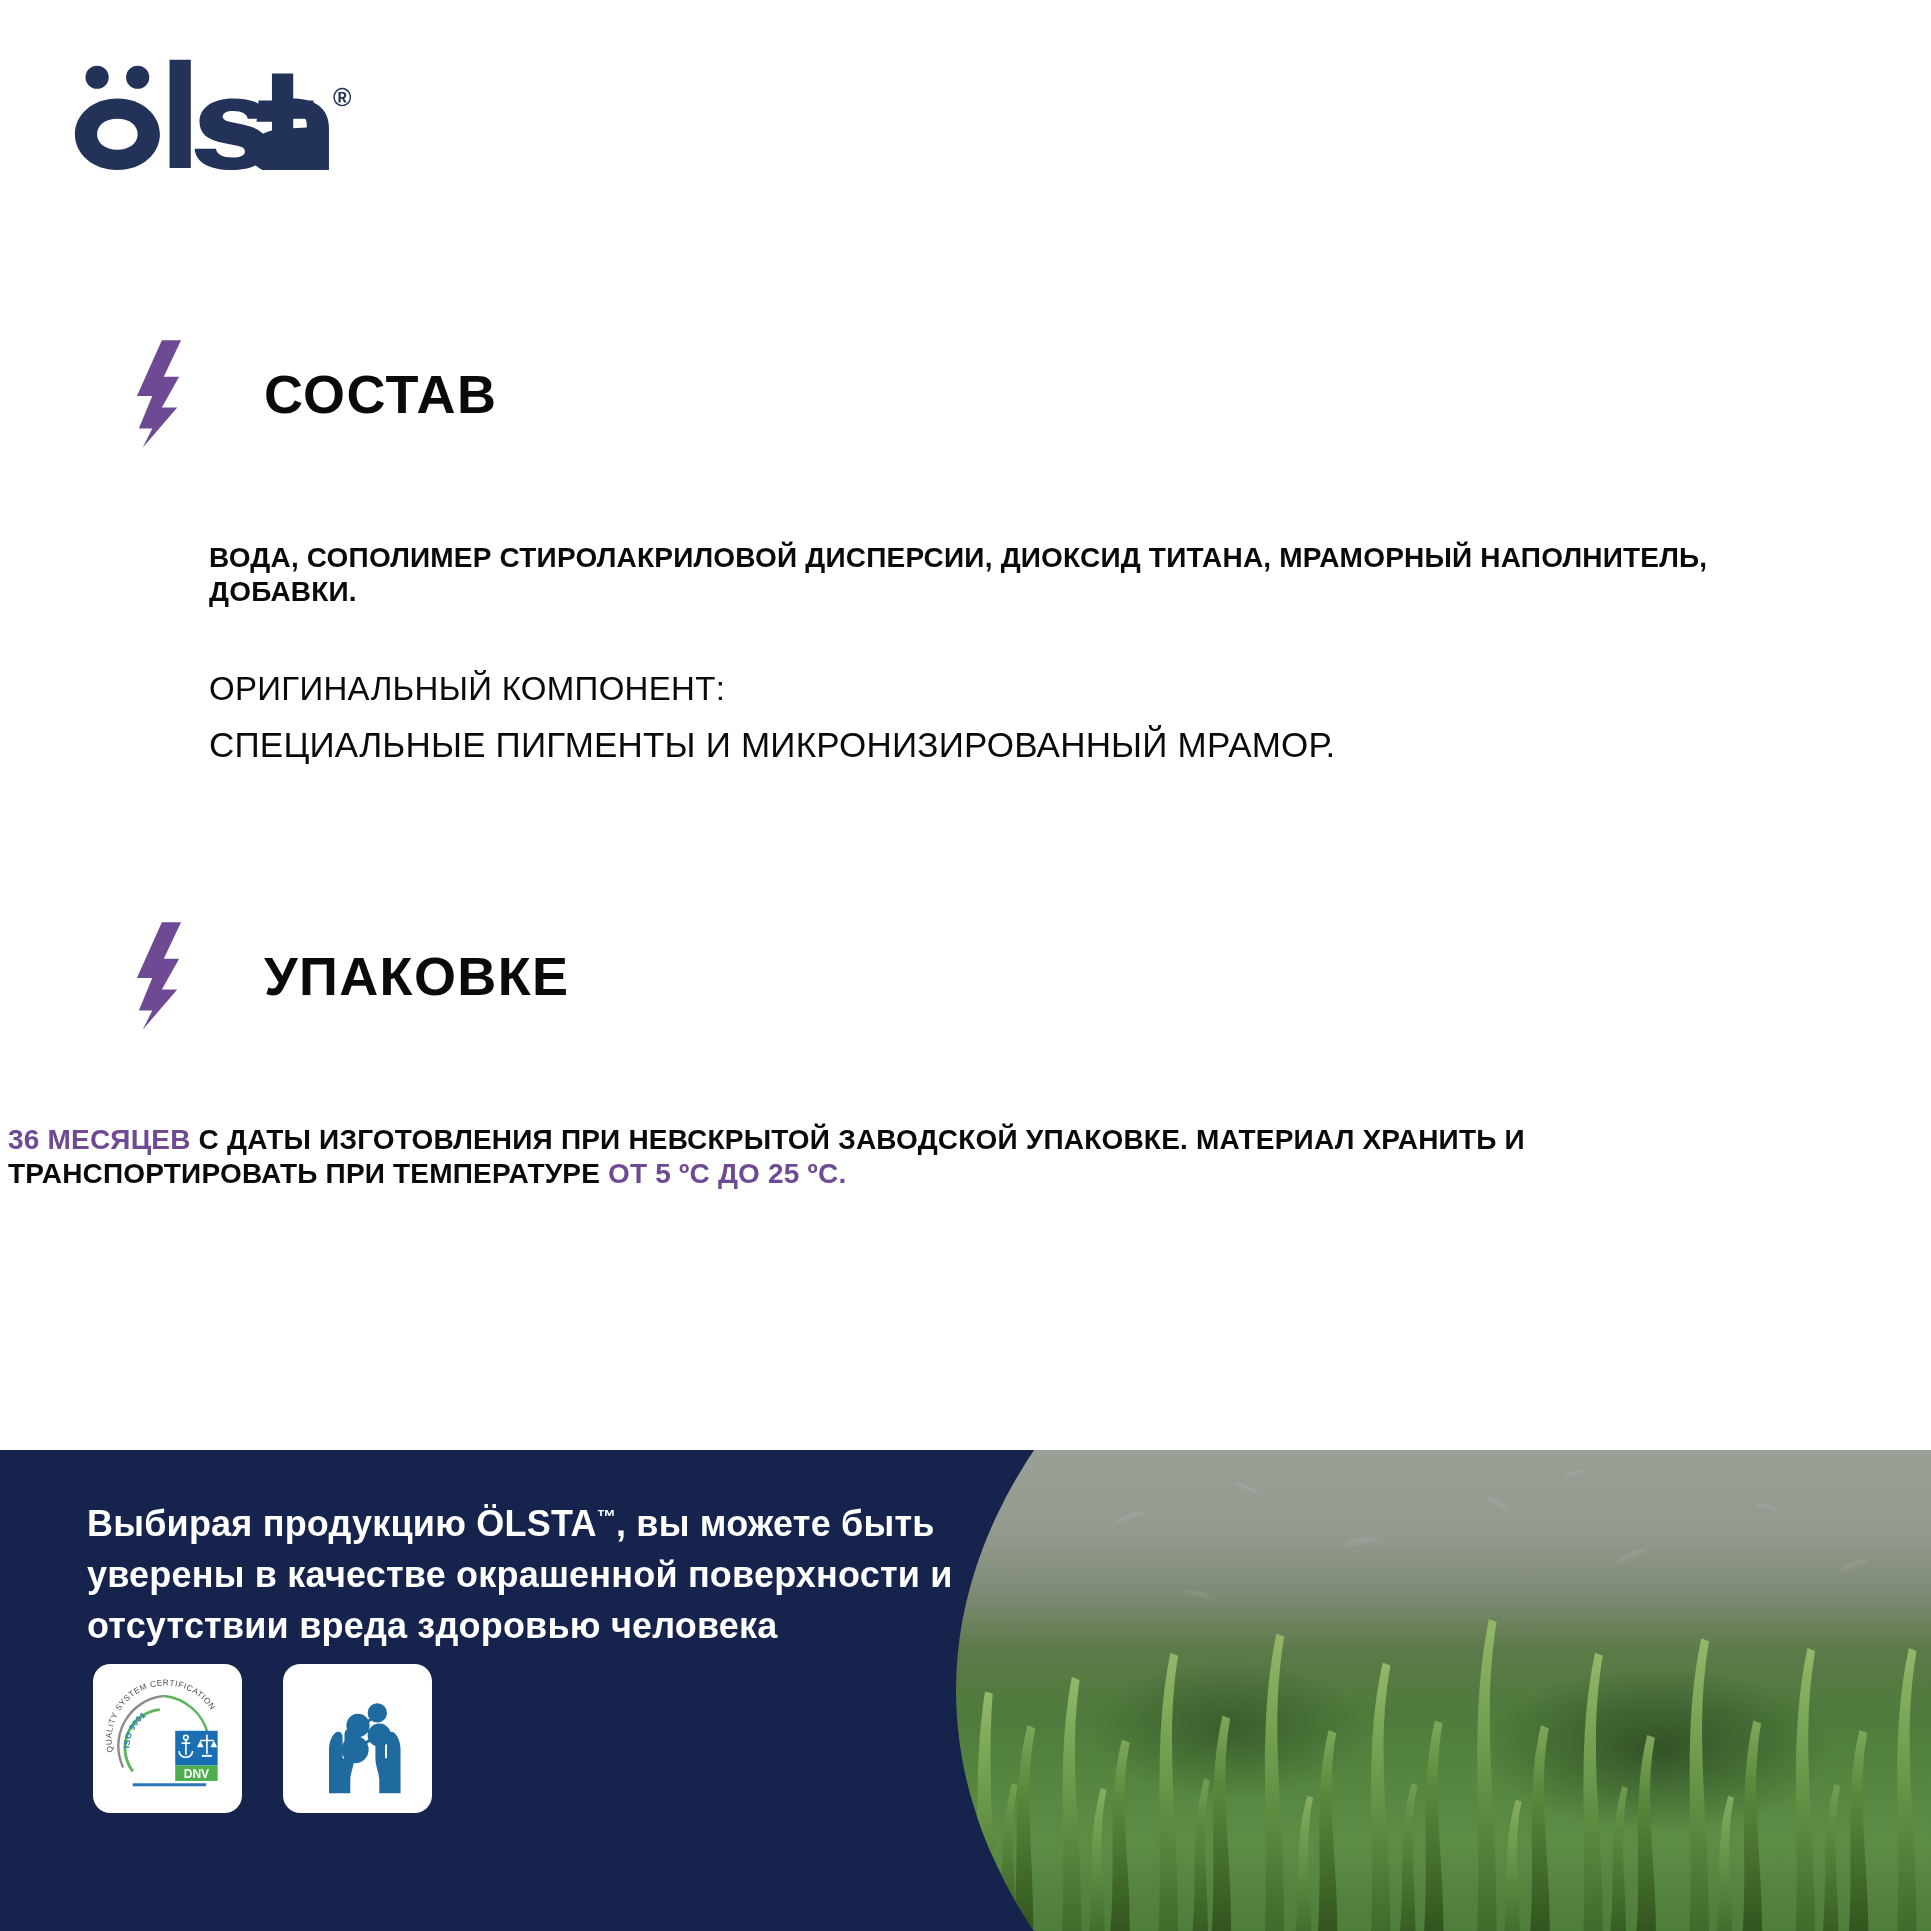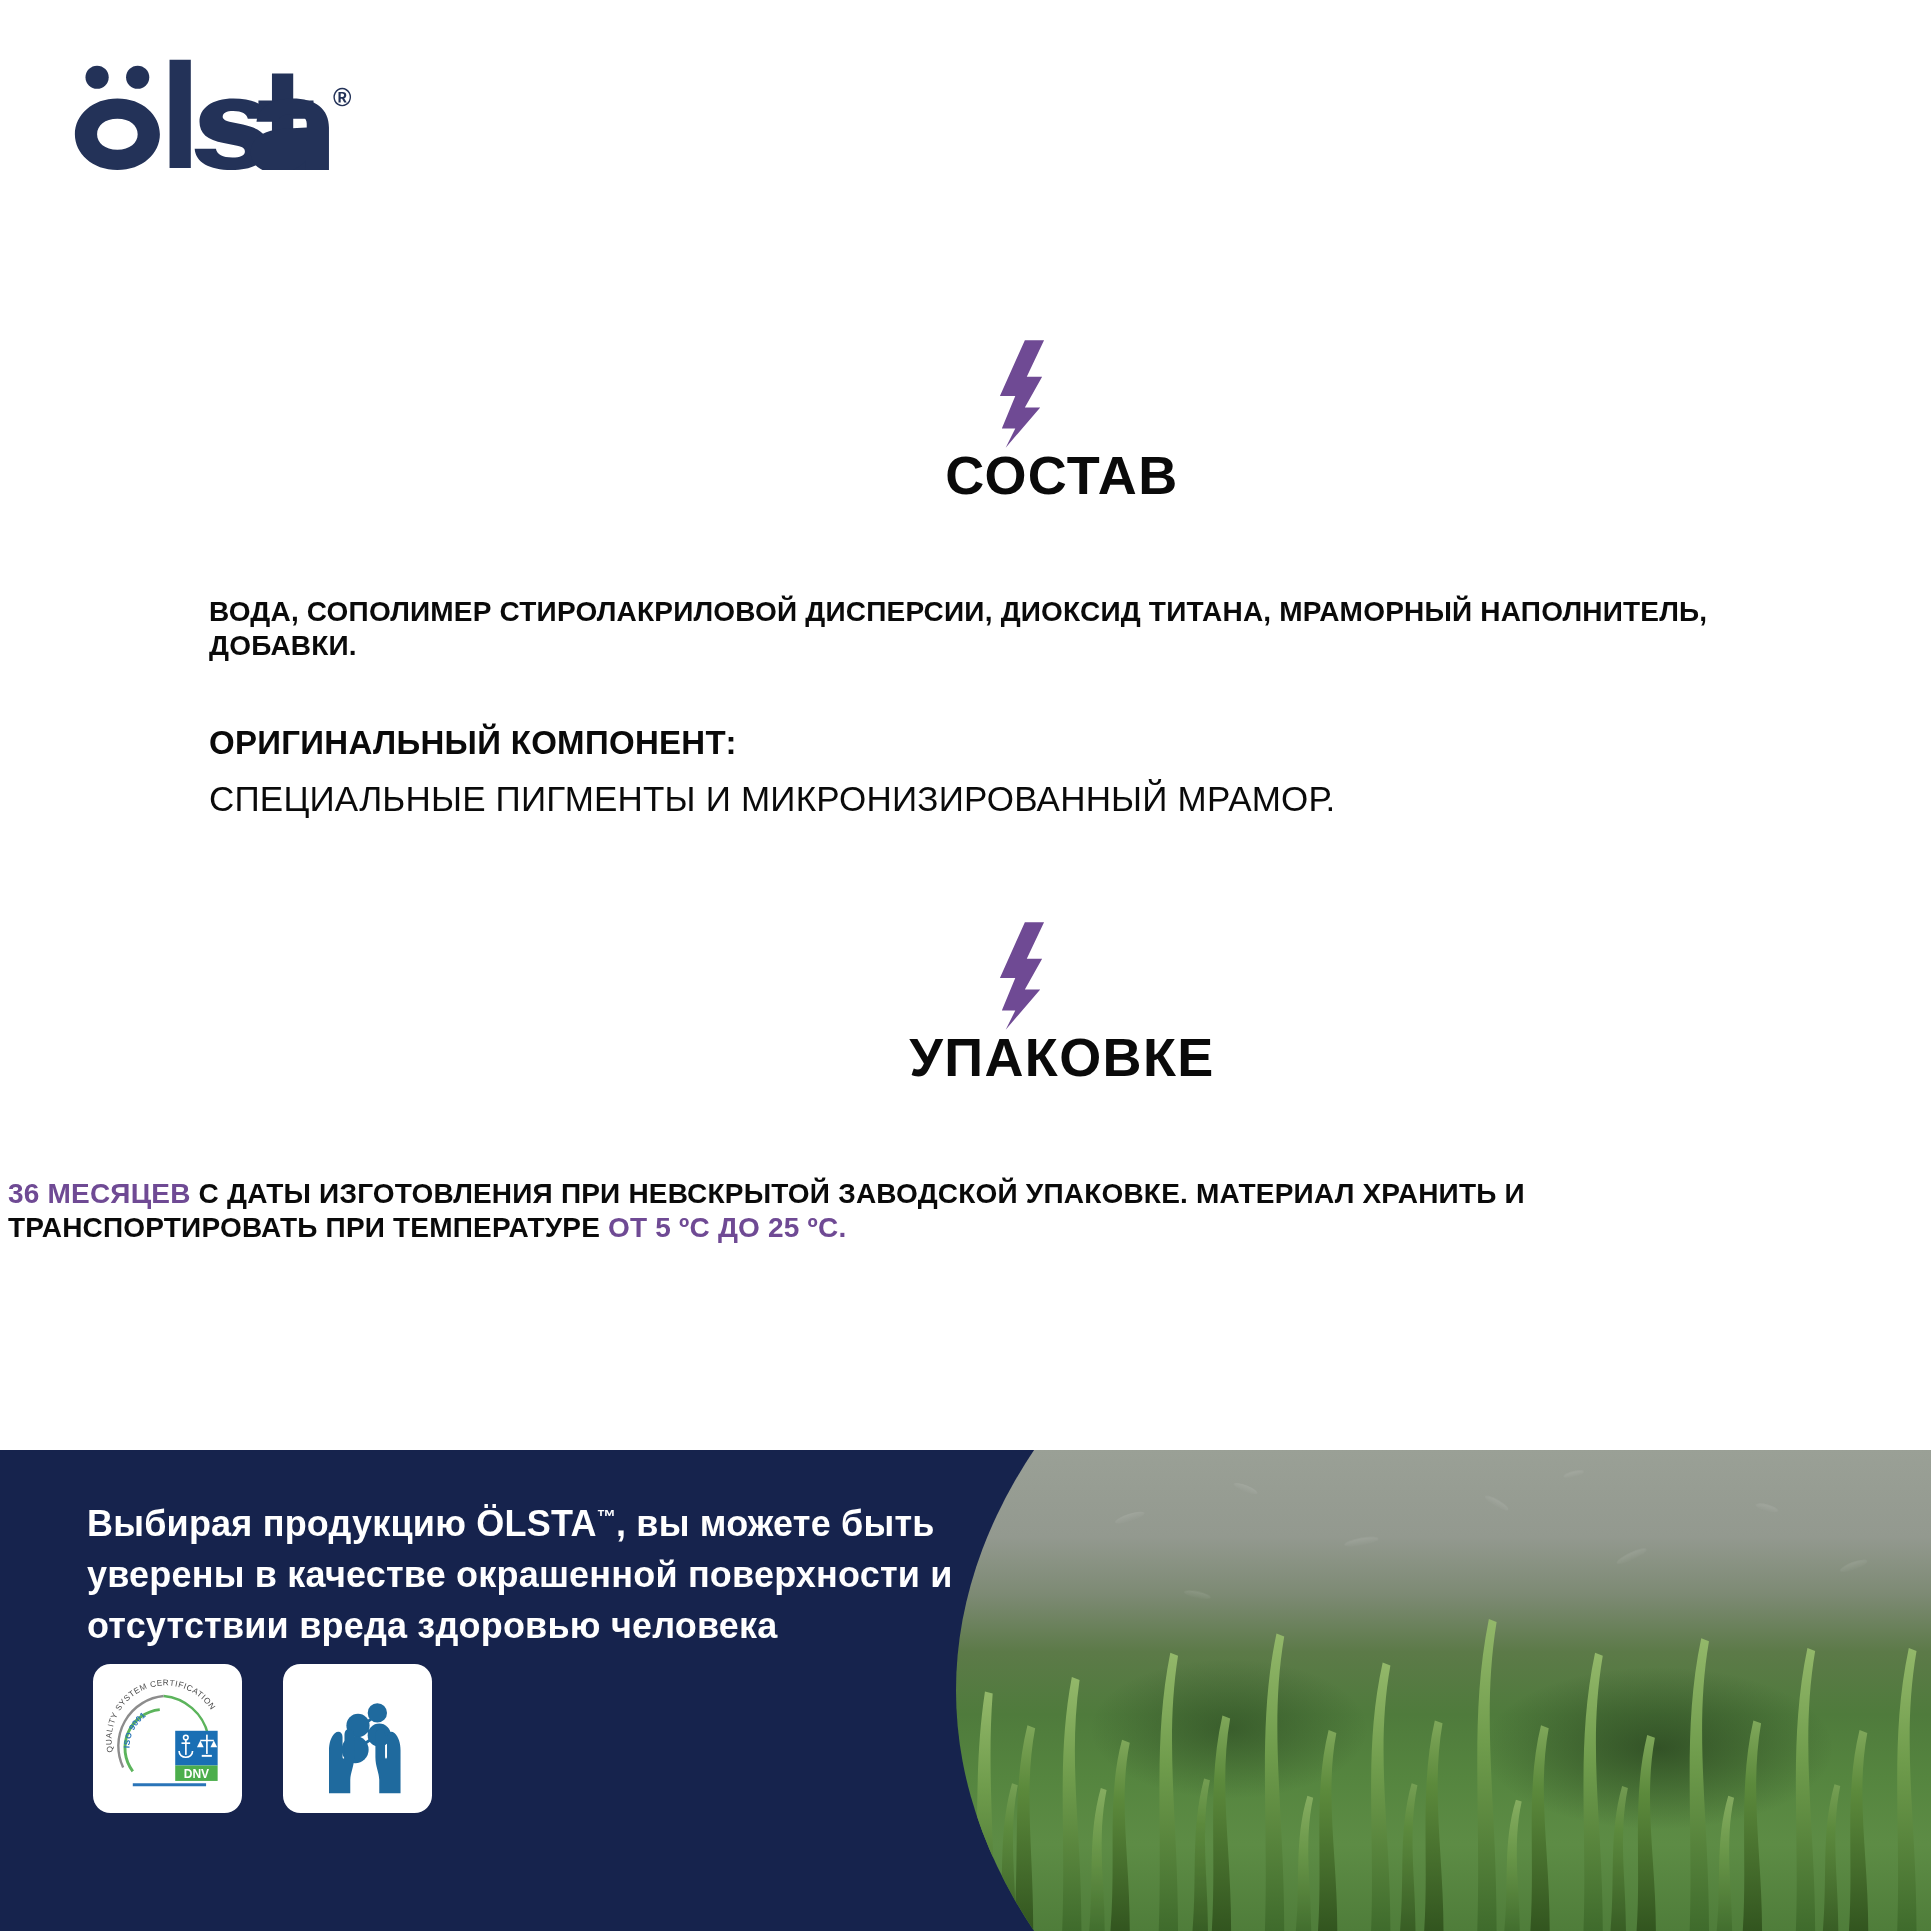--- a/index.html
+++ b/index.html
@@ -46,21 +46,20 @@
   
   .section {
     position: absolute;
     left: 0;
     width: 1931px;
   }
   .section-head {
     display: flex;
     align-items: center;
     padding-left: 135px;
-    flex-direction: column;
   }
   .bolt {
     flex: none;
     width: 71px;
     height: 108px;
     display: block;
   }
   .section-title {
     font-size: 54px;
     font-weight: 700;
@@ -77,21 +76,21 @@
   }
   .body-text {
     font-size: 28px;
     font-weight: 700;
     color: #0a0a0a;
     line-height: 1.22;
     letter-spacing: 0.2px;
   }
   .sub-label {
     font-size: 33px;
-    font-weight: 700;
+    font-weight: 400;
     color: #0a0a0a;
     letter-spacing: 0.3px;
     line-height: 1.2;
   }
   .sub-text {
     font-size: 35px;
     font-weight: 500;
     color: #0a0a0a;
     letter-spacing: 0.2px;
     line-height: 1.25;

